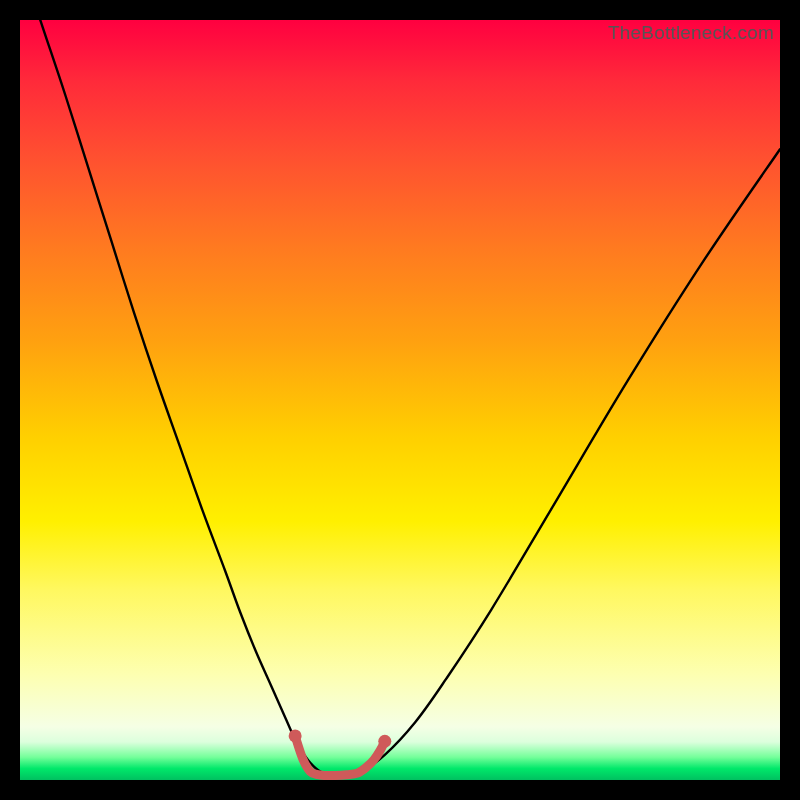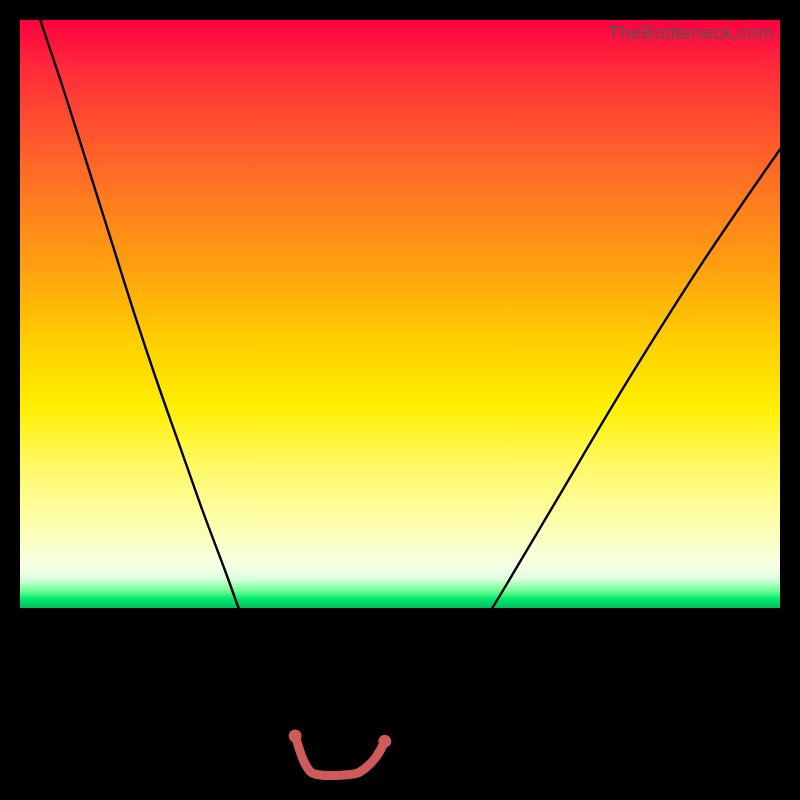--- a/index.html
+++ b/index.html
@@ -15,21 +15,21 @@
     position: relative;
     width: 800px;
     height: 800px;
     background: #000;
   }
   .plot {
     position: absolute;
     left: 20px;
     top: 20px;
     width: 760px;
-    height: 588px;
+    height: 760px;
     background: linear-gradient(to bottom,
       #ff0040 0%,
       #ff2a3a 8%,
       #ff5030 18%,
       #ff7a20 30%,
       #ffa010 42%,
       #ffd000 55%,
       #fff000 66%,
       #fff860 75%,
       #fdffb0 86%,

